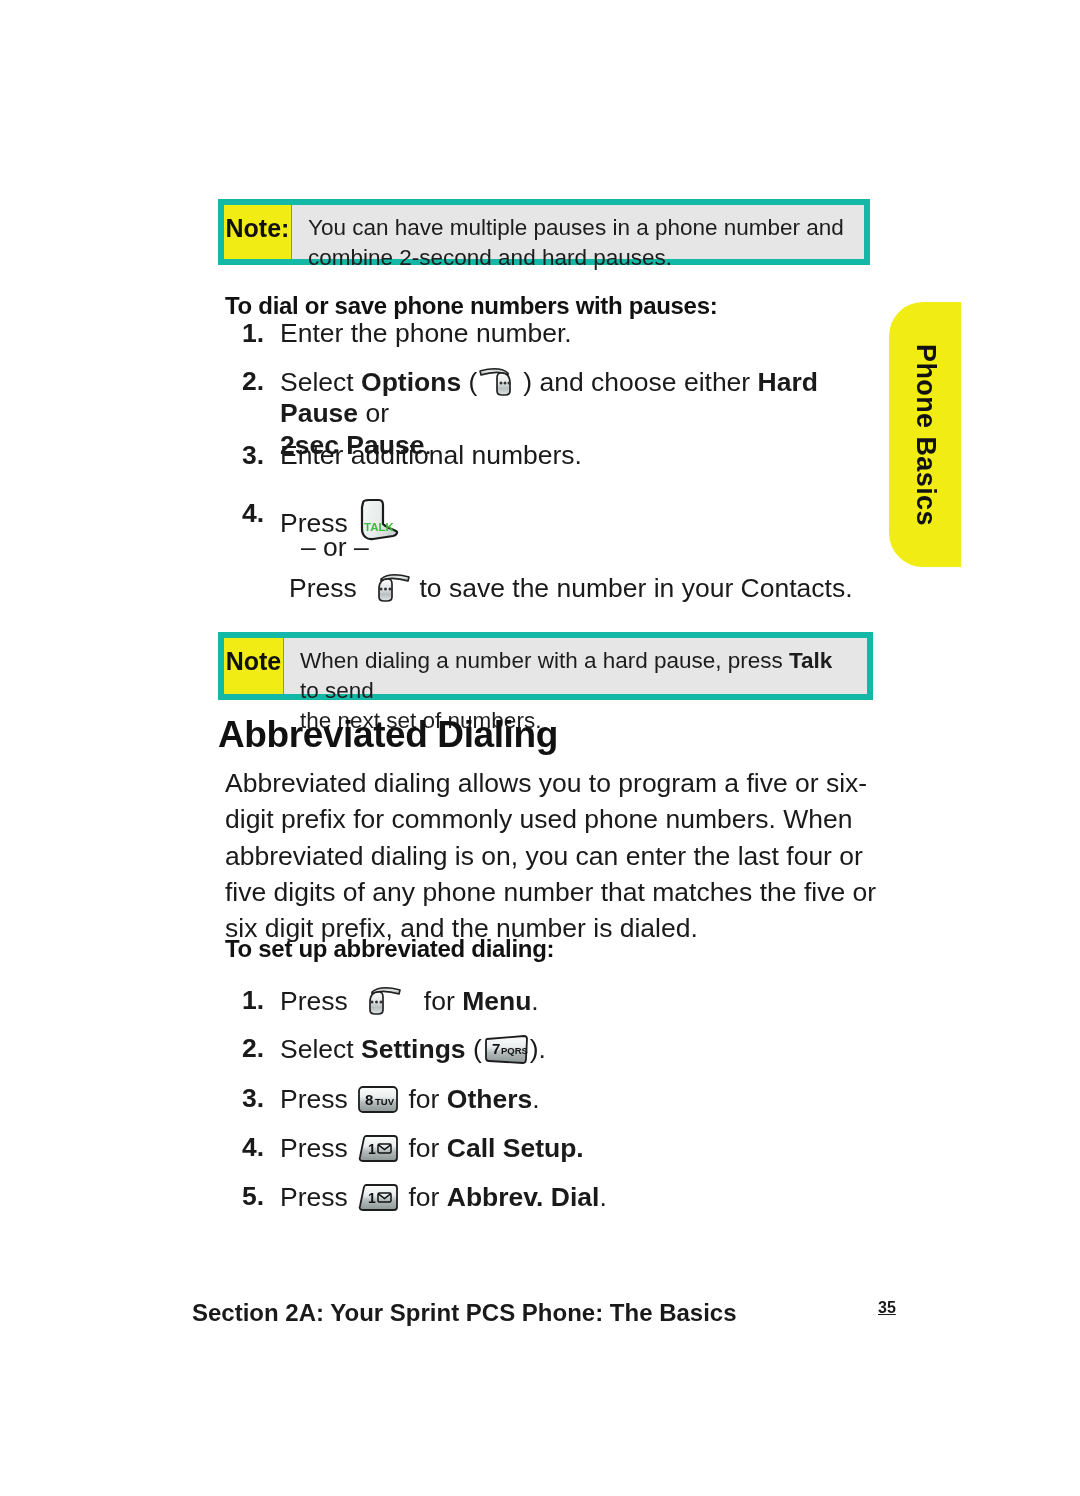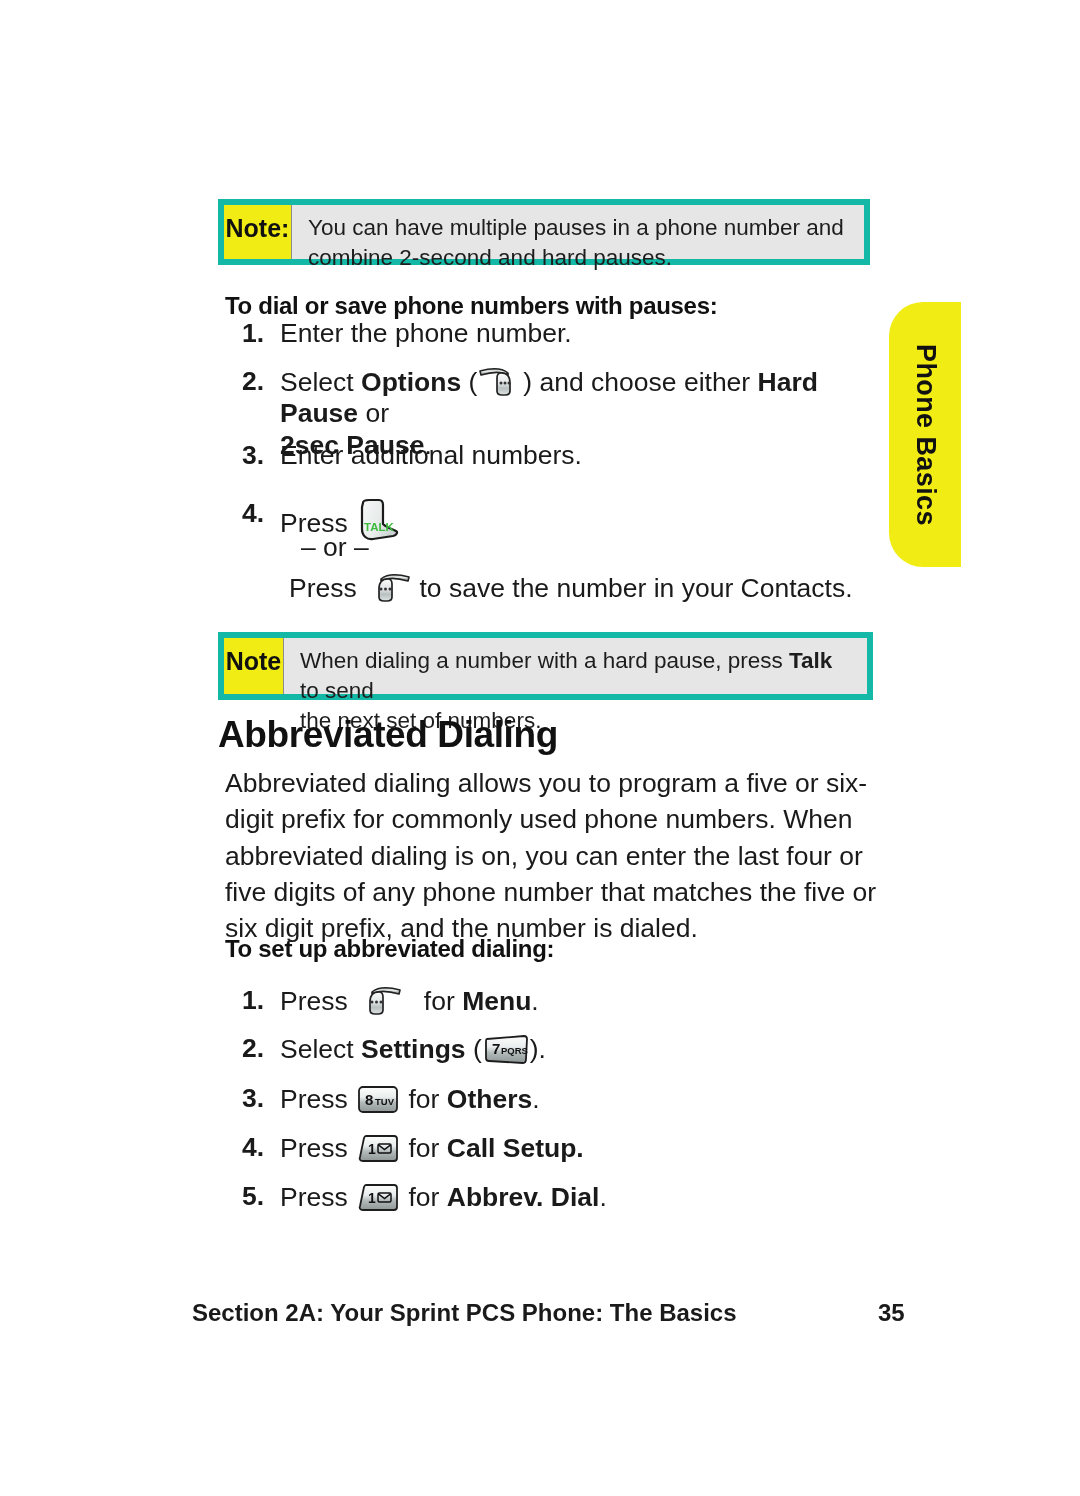--- a/index.html
+++ b/index.html
@@ -77,21 +77,21 @@
     font-size:26.5px;line-height:1.37;color:#1a1a1a;
   }
 
   
   .footer-text{
     position:absolute;left:192px;top:1299px;
     font-size:24px;font-weight:bold;color:#1a1a1a;white-space:nowrap;
   }
   .footer-page{
     position:absolute;left:878px;top:1299px;
-    font-size:24px;font-weight:bold;color:#1a1a1a;
+    font-size:16px;font-weight:bold;color:#1a1a1a;text-decoration:underline;
   }
 
   
   .ic{display:inline-block;vertical-align:-7px;}
   .ic svg{display:block;}
 </style>
 </head>
 <body>
 
 <div class="page">

